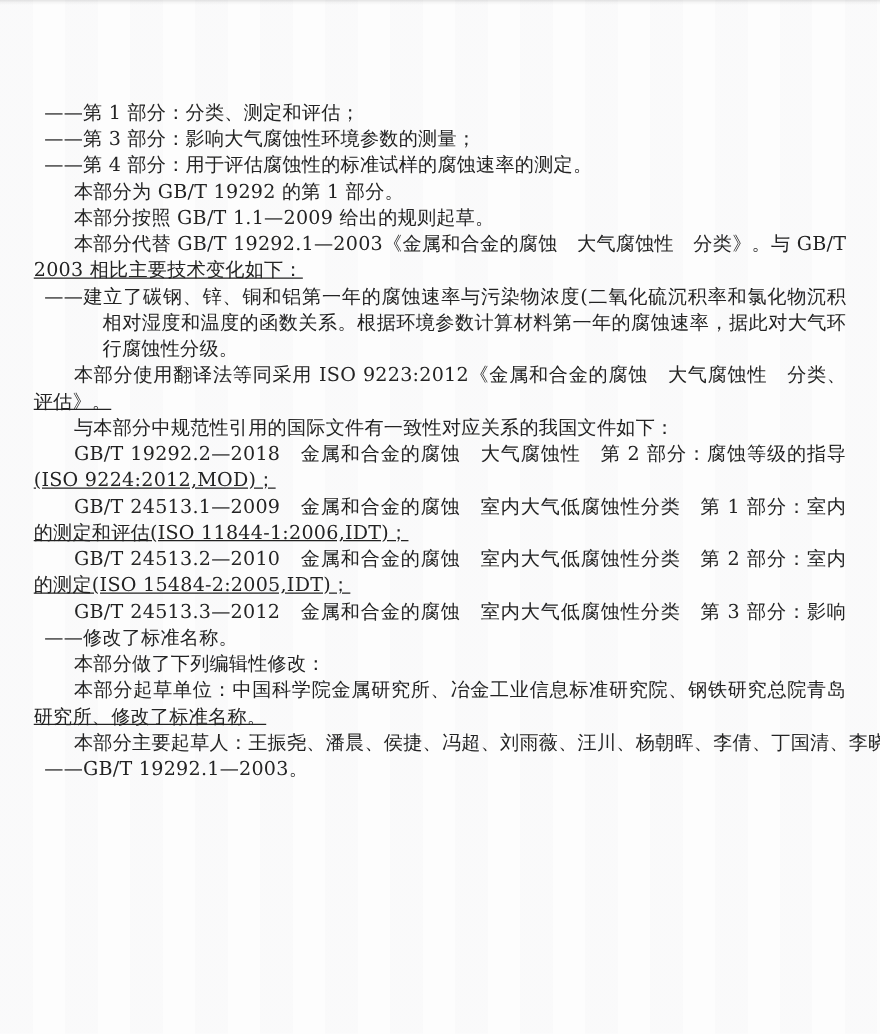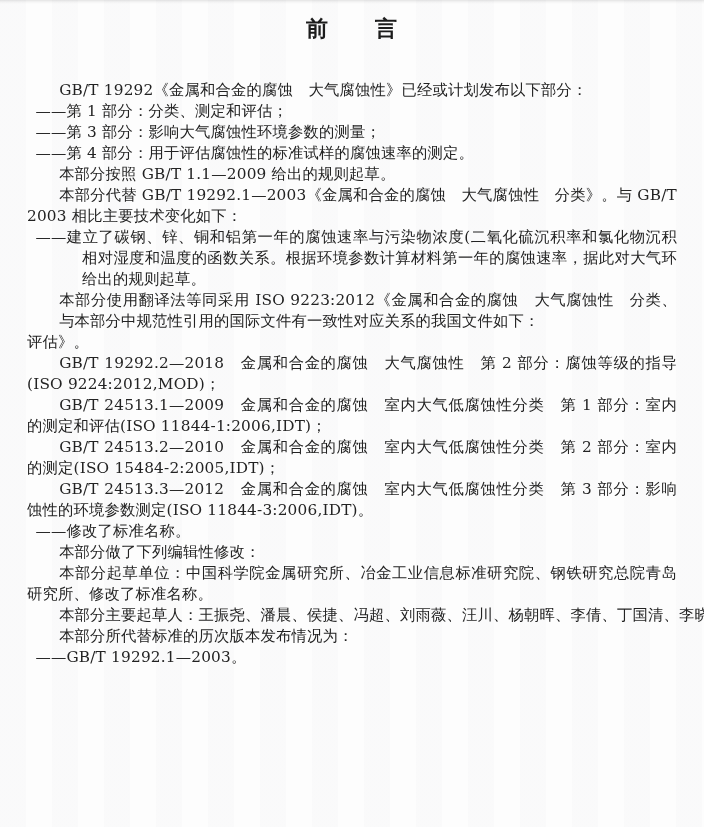--- a/index.html
+++ b/index.html
@@ -58,53 +58,50 @@
   }
   .content p.line.fill {
     white-space: normal;
     text-align: justify;
     text-align-last: justify;
     overflow: hidden;
     max-height: 21px;
   }
   .content p.pad-para  { padding-left: 2.1em; }
   .content p.pad-dash  { padding-left: 0.55em; }
-  .content p.pad-cont  { padding-left: 0; }
+  .content p.pad-cont  { padding-left: 0; text-decoration: underline; }
   .content p.pad-dashcont { padding-left: 3.6em; }
 </style>
 </head>
 <body>
 
 <div class="scan-surface"></div>
 
 <div class="page">
-  <h1 class="fw-title">前　　言</h1>
   <div class="content">
-      <p class="line pad-para">GB/T 19292《金属和合金的腐蚀　大气腐蚀性》已经或计划发布以下部分：</p>
       <p class="line pad-dash">——第 1 部分：分类、测定和评估；</p>
       <p class="line pad-dash">——第 3 部分：影响大气腐蚀性环境参数的测量；</p>
       <p class="line pad-dash">——第 4 部分：用于评估腐蚀性的标准试样的腐蚀速率的测定。</p>
+      <p class="line pad-para">本部分为 GB/T 19292 的第 1 部分。</p>
       <p class="line pad-para">本部分按照 GB/T 1.1—2009 给出的规则起草。</p>
       <p class="line pad-para fill">本部分代替 GB/T 19292.1—2003《金属和合金的腐蚀　大气腐蚀性　分类》。与 GB/T 19292.1—</p>
       <p class="line pad-cont">2003 相比主要技术变化如下：</p>
       <p class="line pad-dash fill">——建立了碳钢、锌、铜和铝第一年的腐蚀速率与污染物浓度(二氧化硫沉积率和氯化物沉积率)、</p>
       <p class="line pad-dashcont fill">相对湿度和温度的函数关系。根据环境参数计算材料第一年的腐蚀速率，据此对大气环境进</p>
-      <p class="line pad-dashcont">给出的规则起草。</p>
+      <p class="line pad-dashcont">行腐蚀性分级。</p>
       <p class="line pad-para fill">本部分使用翻译法等同采用 ISO 9223:2012《金属和合金的腐蚀　大气腐蚀性　分类、测定和</p>
+      <p class="line pad-cont">评估》。</p>
       <p class="line pad-para">与本部分中规范性引用的国际文件有一致性对应关系的我国文件如下：</p>
-      <p class="line pad-cont">评估》。</p>
       <p class="line pad-para fill">GB/T 19292.2—2018　金属和合金的腐蚀　大气腐蚀性　第 2 部分：腐蚀等级的指导值</p>
       <p class="line pad-cont">(ISO 9224:2012,MOD)；</p>
       <p class="line pad-para fill">GB/T 24513.1—2009　金属和合金的腐蚀　室内大气低腐蚀性分类　第 1 部分：室内大气腐蚀性</p>
       <p class="line pad-cont">的测定和评估(ISO 11844-1:2006,IDT)；</p>
       <p class="line pad-para fill">GB/T 24513.2—2010　金属和合金的腐蚀　室内大气低腐蚀性分类　第 2 部分：室内大气腐蚀性</p>
       <p class="line pad-cont">的测定(ISO 15484-2:2005,IDT)；</p>
       <p class="line pad-para fill">GB/T 24513.3—2012　金属和合金的腐蚀　室内大气低腐蚀性分类　第 3 部分：影响室内大气腐</p>
-      <p class="line pad-cont">蚀性的环境参数测定(ISO 11844-3:2006,IDT)。</p>
       <p class="line pad-dash">——修改了标准名称。</p>
       <p class="line pad-para">本部分做了下列编辑性修改：</p>
       <p class="line pad-para fill">本部分起草单位：中国科学院金属研究所、冶金工业信息标准研究院、钢铁研究总院青岛海洋腐蚀</p>
       <p class="line pad-cont">研究所、修改了标准名称。</p>
       <p class="line pad-para">本部分主要起草人：王振尧、潘晨、侯捷、冯超、刘雨薇、汪川、杨朝晖、李倩、丁国清、李晓刚。</p>
-      <p class="line pad-para">本部分所代替标准的历次版本发布情况为：</p>
       <p class="line pad-dash">——GB/T 19292.1—2003。</p>
     </div>
 </div>
 
 </body></html>

